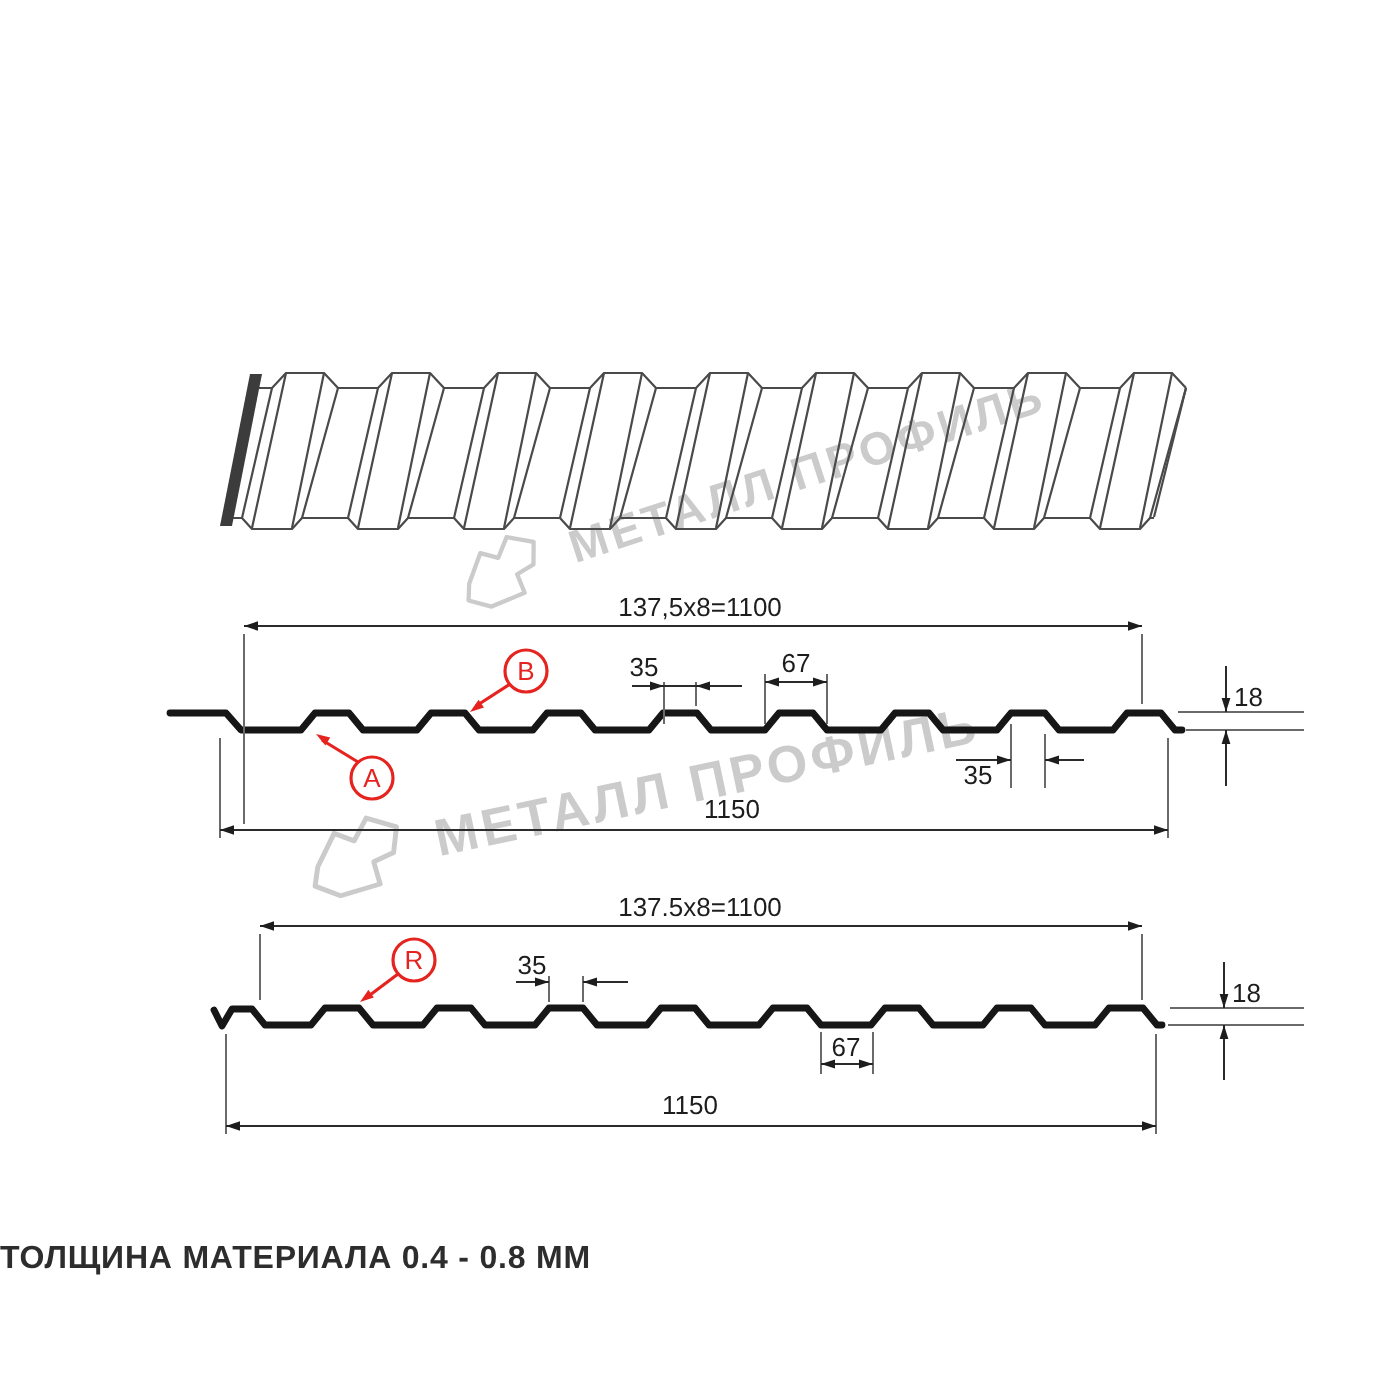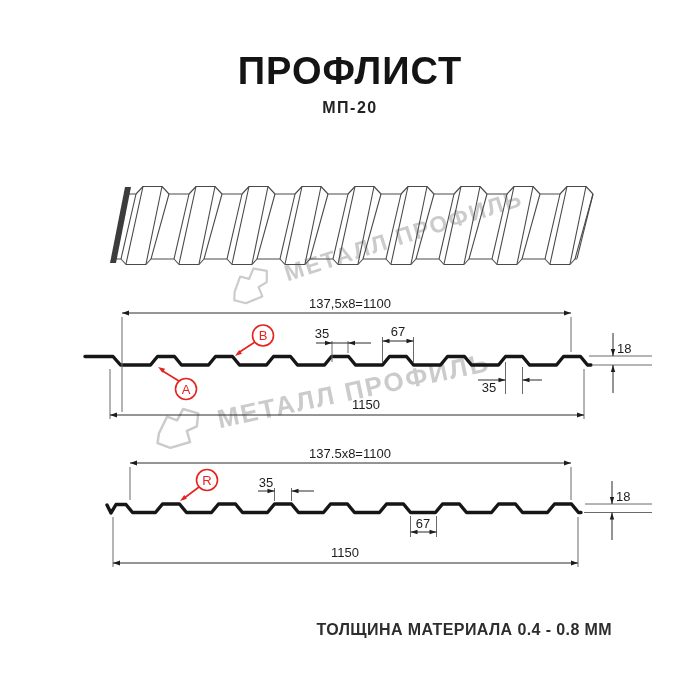--- a/index.html
+++ b/index.html
@@ -1,21 +1,21 @@
 <!DOCTYPE html>
 <html><head>
 <meta charset="utf-8">
 <style>
   html,body{margin:0;padding:0;background:#ffffff;}
   .page{position:relative;width:700px;height:700px;background:#ffffff;overflow:hidden;
         font-family:"Liberation Sans",sans-serif;}
   .hdr{position:absolute;left:0;top:52px;width:700px;text-align:center;z-index:3;}
   .title{font-size:38px;font-weight:700;letter-spacing:1px;color:#141414;line-height:1;}
   .subtitle{margin-top:9px;font-size:16px;font-weight:700;letter-spacing:1.5px;color:#222;}
-  .footer{position:absolute;left:0;top:621px;width:612px;text-align:right;
+  .footer{position:absolute;left:0;top:621px;width:612px;text-align:left;
           font-size:16px;font-weight:700;letter-spacing:.4px;color:#2d2d2d;z-index:3;}
   .wm{position:absolute;display:flex;align-items:center;gap:9px;z-index:1;}
   .wm-text{font-weight:700;white-space:nowrap;color:#cbcbcb;}
   .wm1{left:226px;top:254px;transform:rotate(-18deg);transform-origin:60px 26px;}
   .wm1 .wm-text{font-size:23px;letter-spacing:2px;}
   .wm2{left:150px;top:396px;transform:rotate(-12deg);transform-origin:70px 30px;}
   .wm2 .wm-text{font-size:26px;letter-spacing:2px;}
   svg.draw{position:absolute;left:0;top:0;z-index:2;}
   .dimtxt{font-size:13px;fill:#1d1d1d;}
   .redtxt{font-size:13px;fill:#e52420;}
@@ -25,24 +25,20 @@
   .prof{fill:none;stroke:#161616;stroke-width:3.4;stroke-linejoin:round;stroke-linecap:round;}
   .persp{fill:none;stroke:#4a4a4a;stroke-width:1.1;stroke-linejoin:round;}
   .red{stroke:#e52420;stroke-width:1.6;fill:none;}
   .redfill{fill:#e52420;}
 </style>
 </head>
 <body>
 
 <div class="page">
 
-  <div class="hdr">
-    <div class="title">ПРОФЛИСТ</div>
-    <div class="subtitle">МП-20</div>
-  </div>
 
   <div class="wm wm1">
     <svg width="52" height="40" viewBox="0 0 72 56">
       <path d="M10,30 L24,12 L35,19 L45,7 L62,16 L57,31 L44,34 L45,48 L20,50 L6,41 Z" fill="none" stroke="#cbcbcb" stroke-width="3" stroke-linejoin="round"></path>
     </svg>
     <span class="wm-text">МЕТАЛЛ ПРОФИЛЬ</span>
   </div>
 
   <div class="wm wm2">
     <svg width="60" height="46" viewBox="0 0 72 56">

